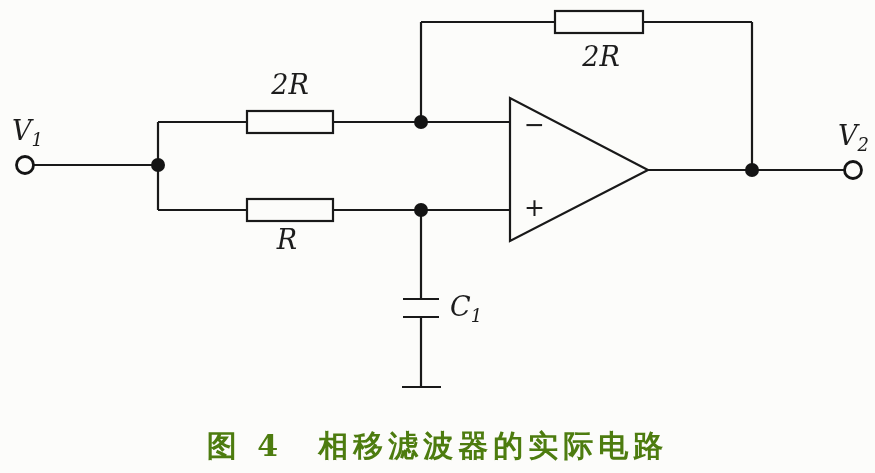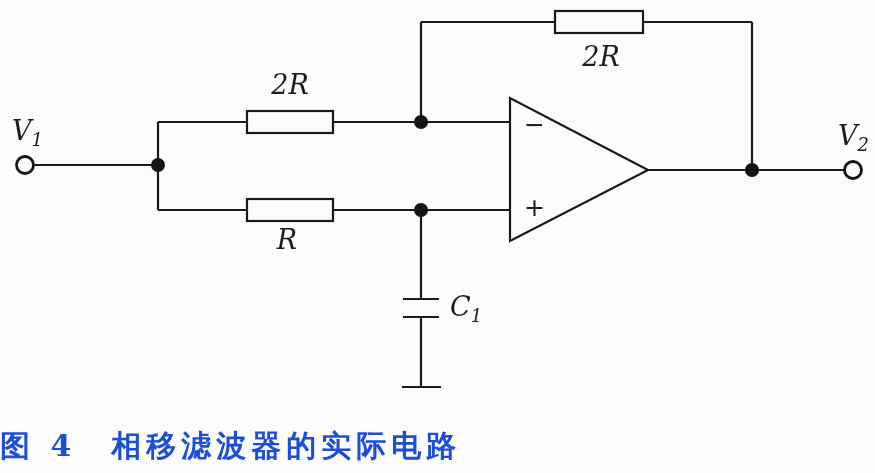--- a/index.html
+++ b/index.html
@@ -44,25 +44,26 @@
   .opamp-sign {
     font-family: "DejaVu Sans", sans-serif;
     font-size: 25px;
     fill: #1c1c1c;
     font-style: normal;
   }
   .caption {
     position: absolute;
     left: 0; right: 0;
     top: 426px;
+    text-align: center;
     font-family: "DejaVu Serif", serif;
     font-weight: bold;
     font-size: 30px;
     letter-spacing: 5px;
-    color: #1d4ed8;
+    color: #4d7c0f;
   }
 </style>
 </head>
 <body>
 
 <div class="figure">
   <svg width="875" height="473" viewBox="0 0 875 473">
 
     <line class="wire" x1="34" y1="165" x2="158" y2="165"></line>
 

